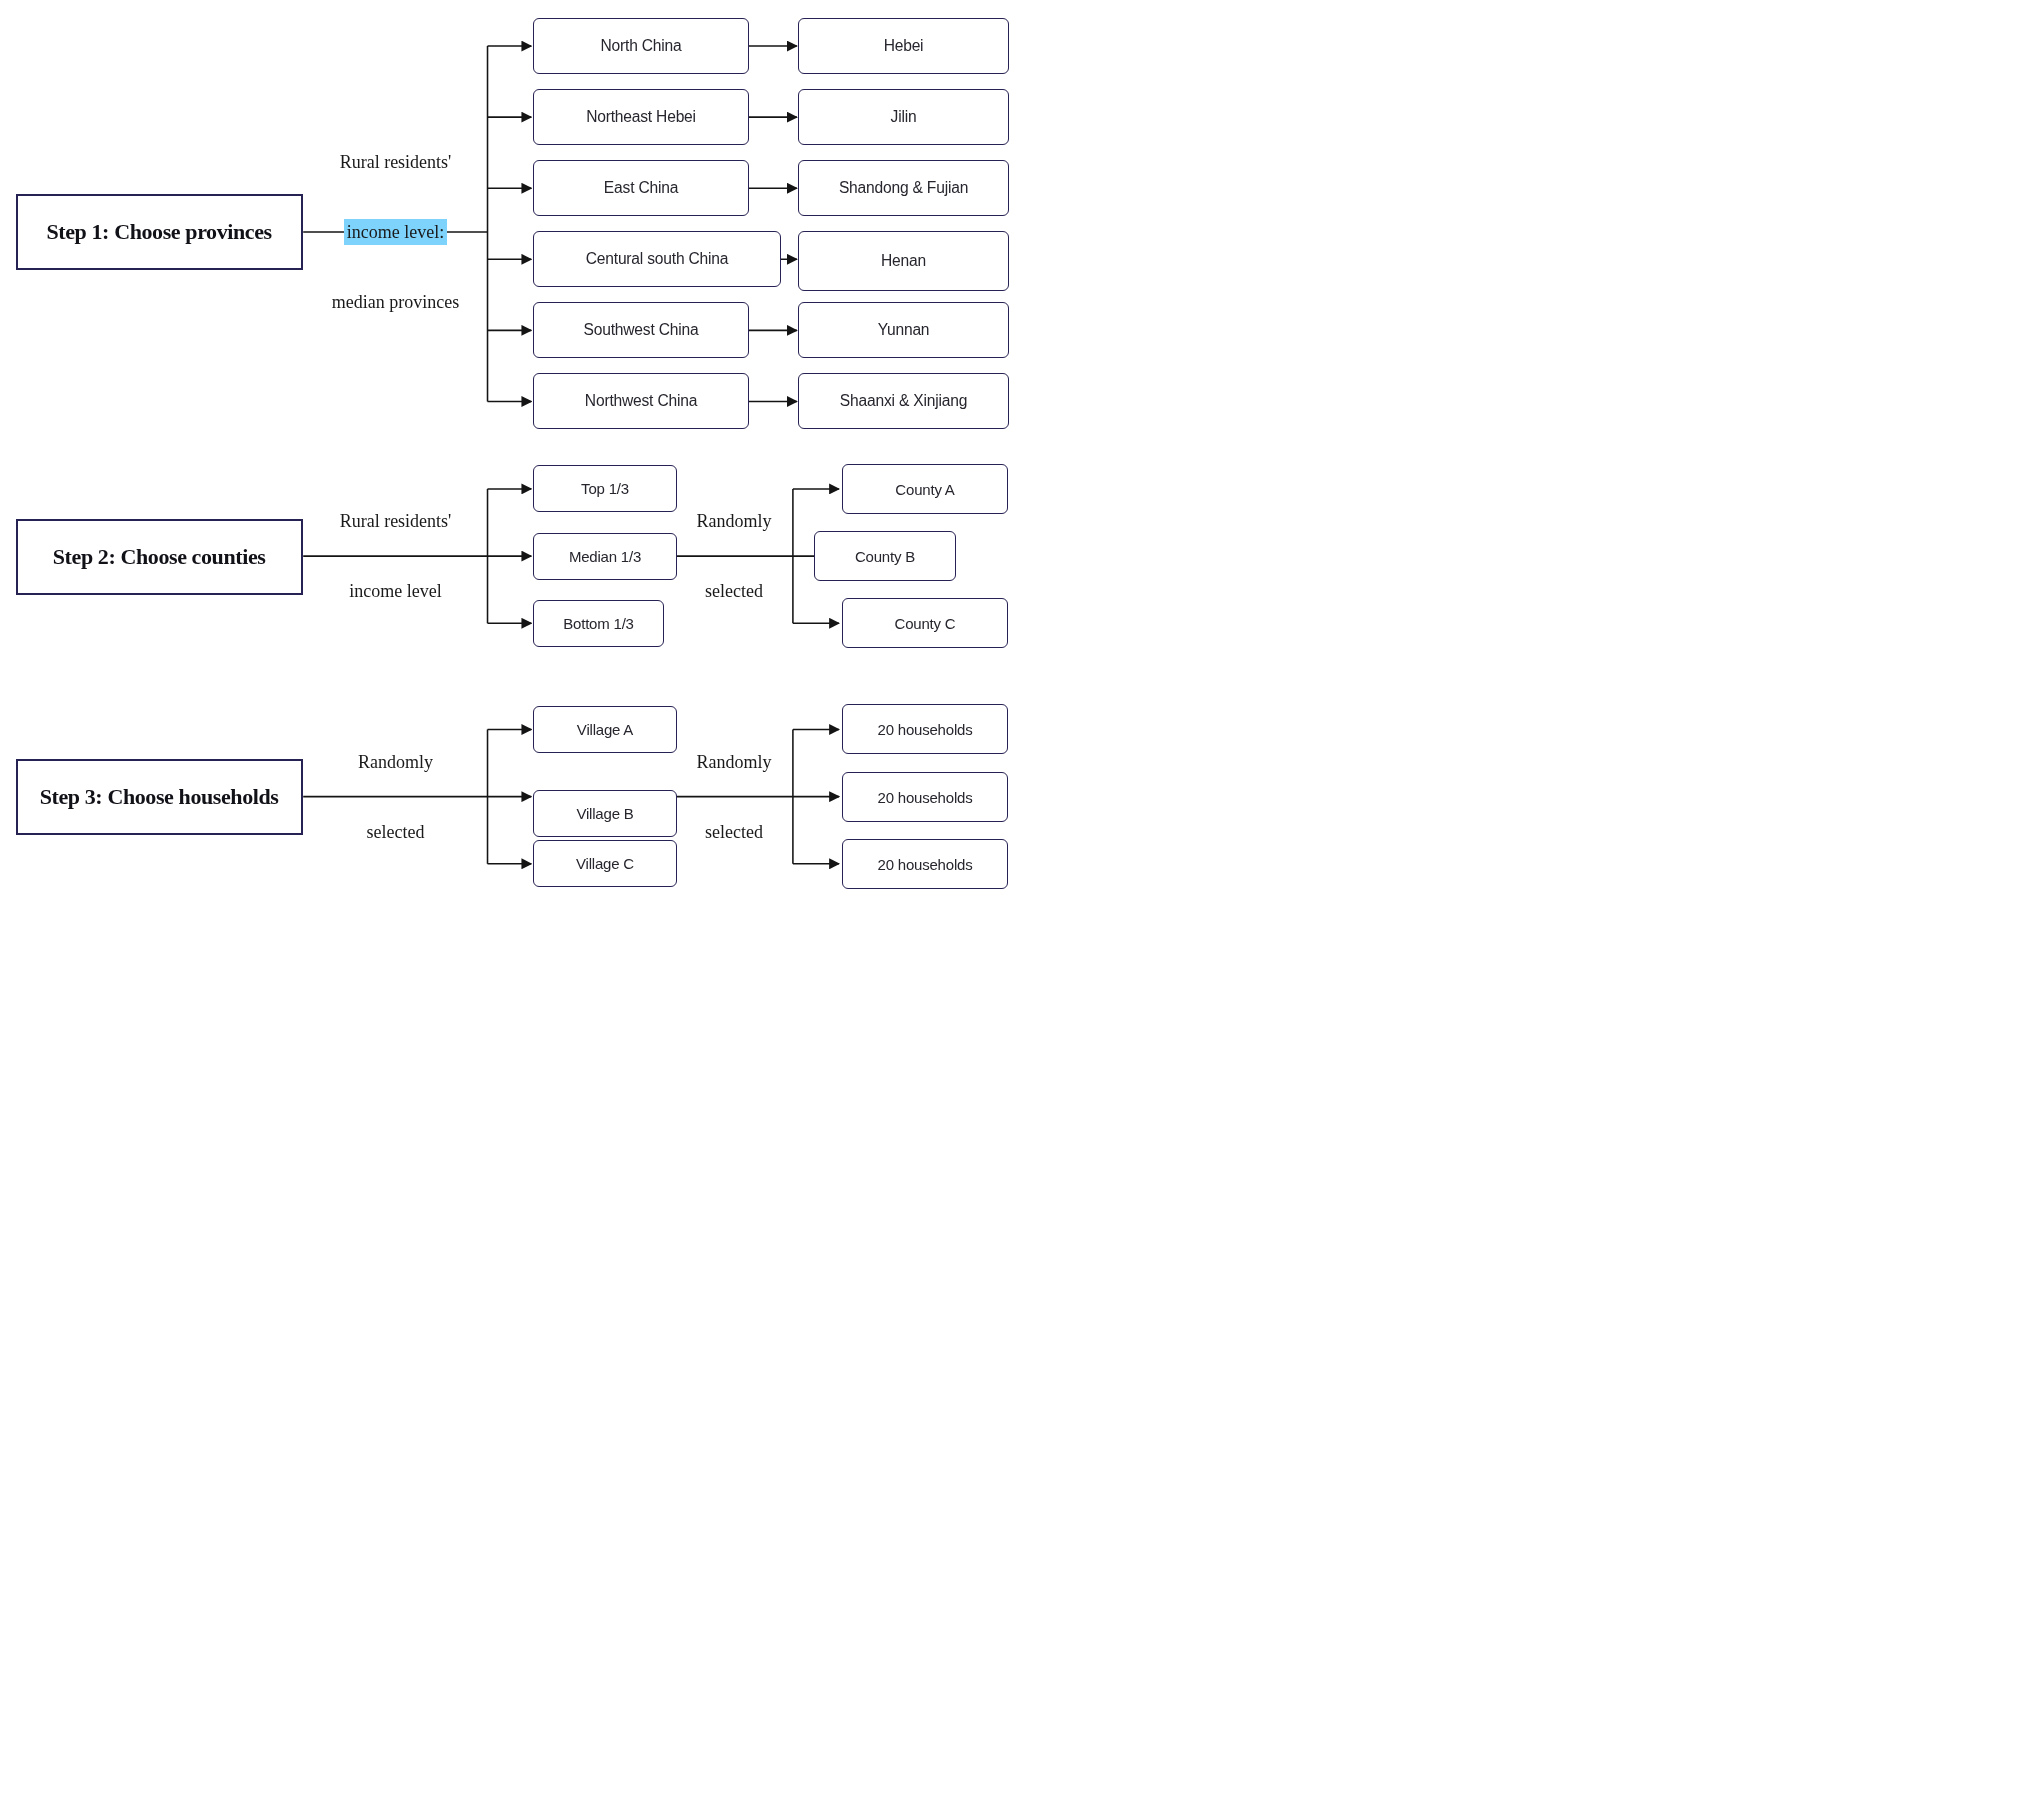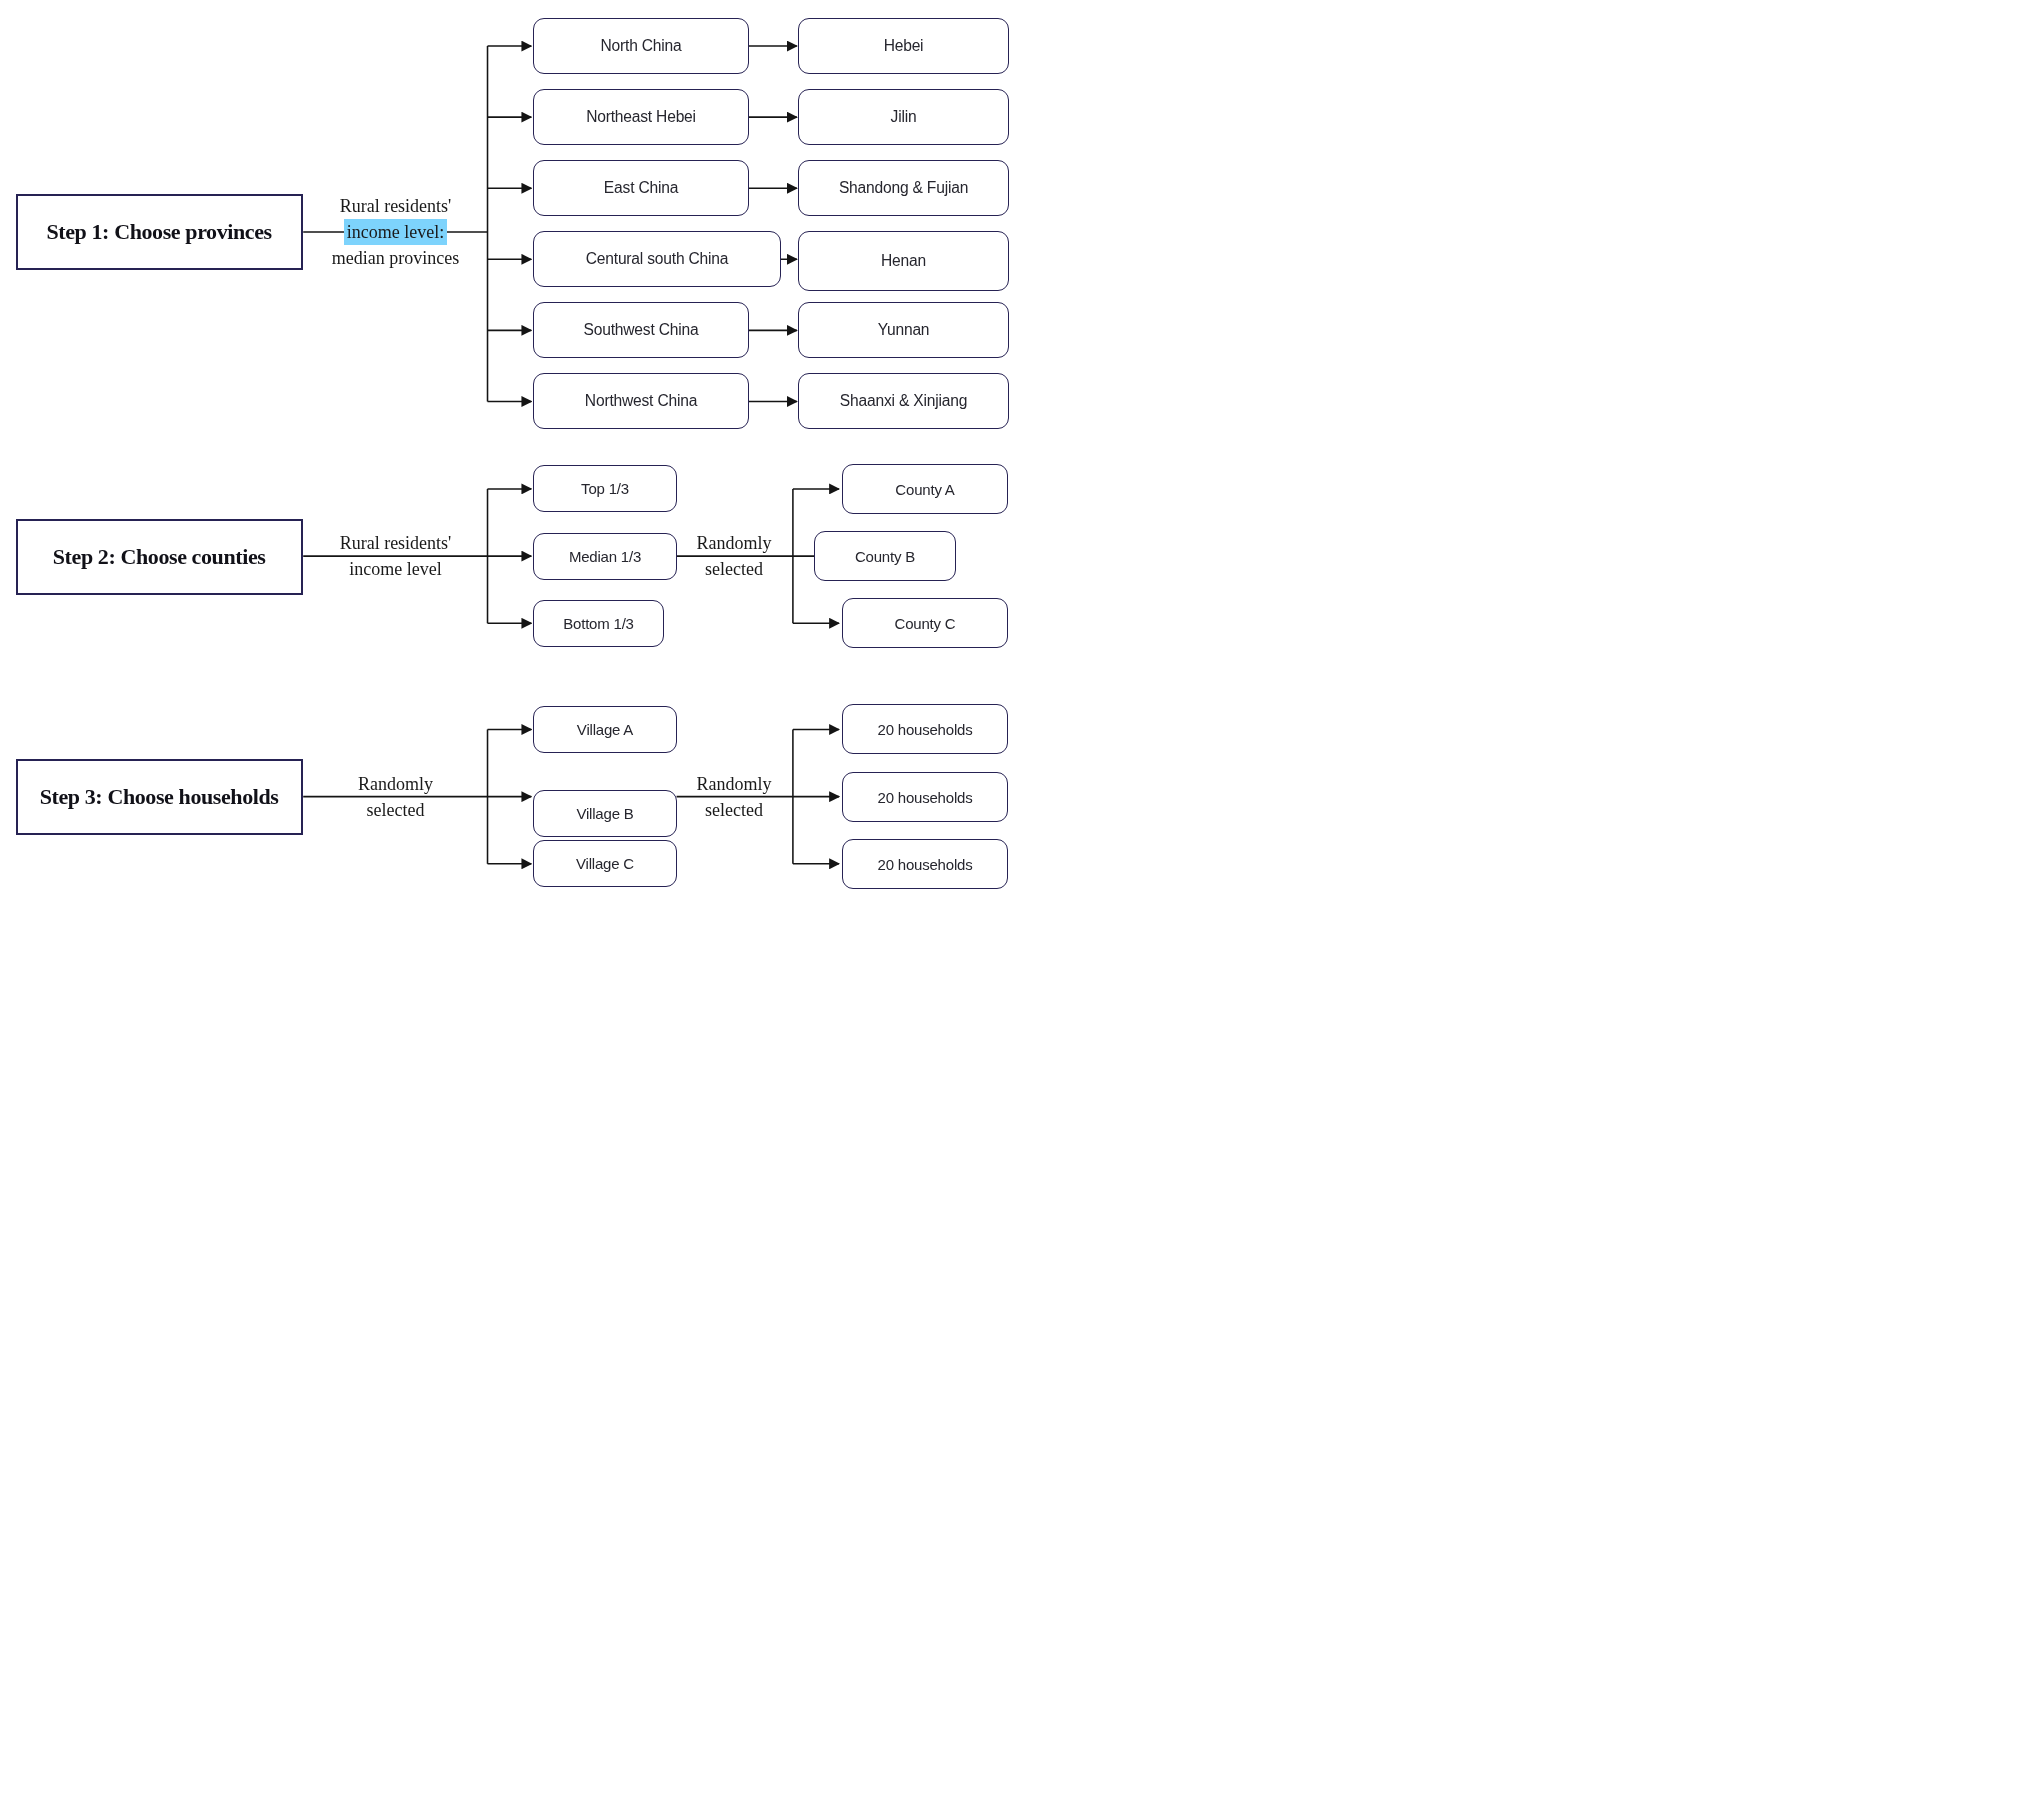--- a/index.html
+++ b/index.html
@@ -22,40 +22,41 @@
     font-size:22px;
     letter-spacing:-0.4px;
     color:#111118;
     white-space:nowrap;
     z-index:2;
   }
   .node{
     position:absolute;
     box-sizing:border-box;
     border:1.6px solid #262253;
-    border-radius:11px;
+    border-radius:6px;
     background:#ffffff;
     display:flex;align-items:center;justify-content:center;
     color:#26262e;
     white-space:nowrap;
     letter-spacing:-0.2px;
     z-index:2;
   }
   .node.big{font-size:15.6px;}
   .node.small{font-size:15px;}
   .wire-label{
     position:absolute;
     display:flex;flex-direction:column;align-items:center;justify-content:center;
     font-family:"Liberation Serif","DejaVu Serif",serif;
     font-size:18px;
     line-height:26px;
     color:#1a1a1a;
     text-align:center;
     z-index:3;
     pointer-events:none;
+    gap:44px;
   }
   .wire-label .mask{background:#7dd3fc;padding:0 3.1px;}
 </style>
 </head>
 <body>
 
 <div class="canvas">
 
   <svg class="wires" viewBox="0 0 1303 1160" aria-hidden="true">
     <defs>

